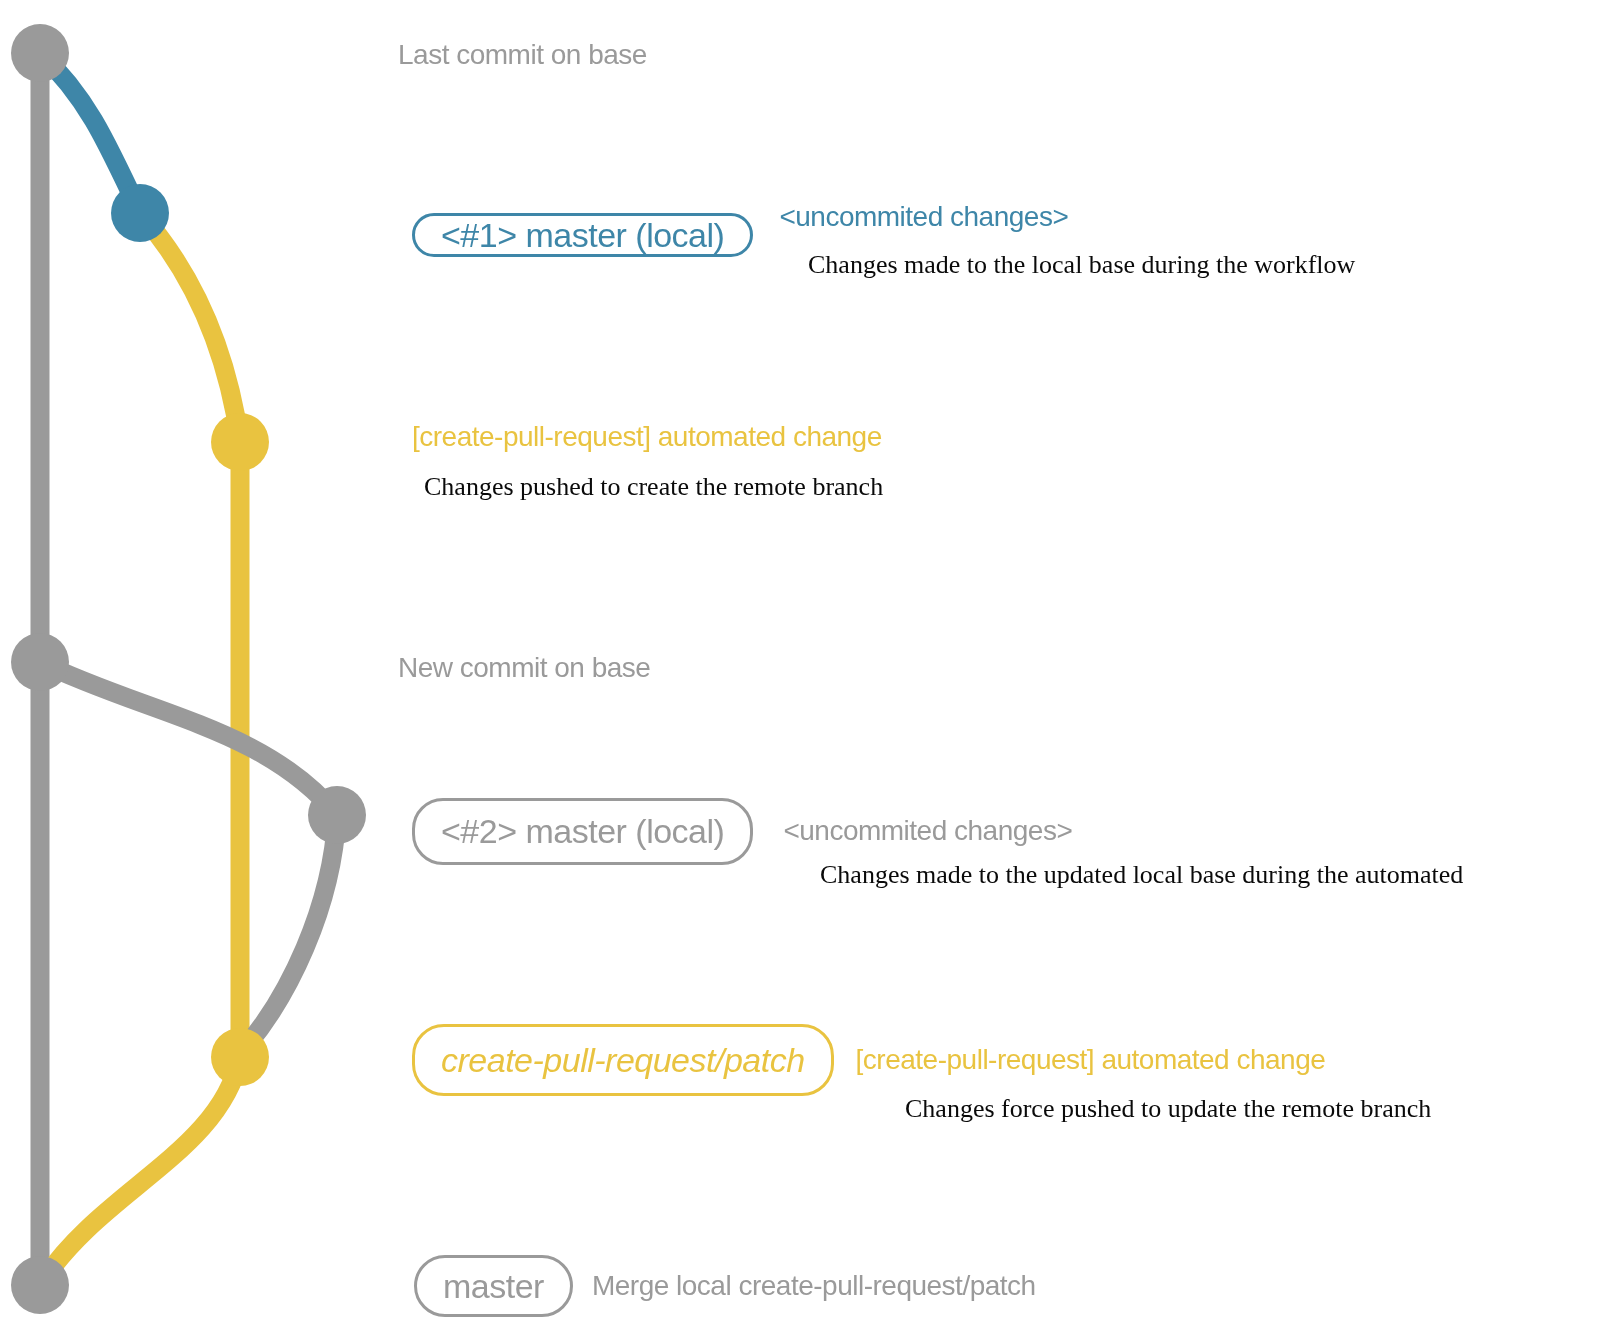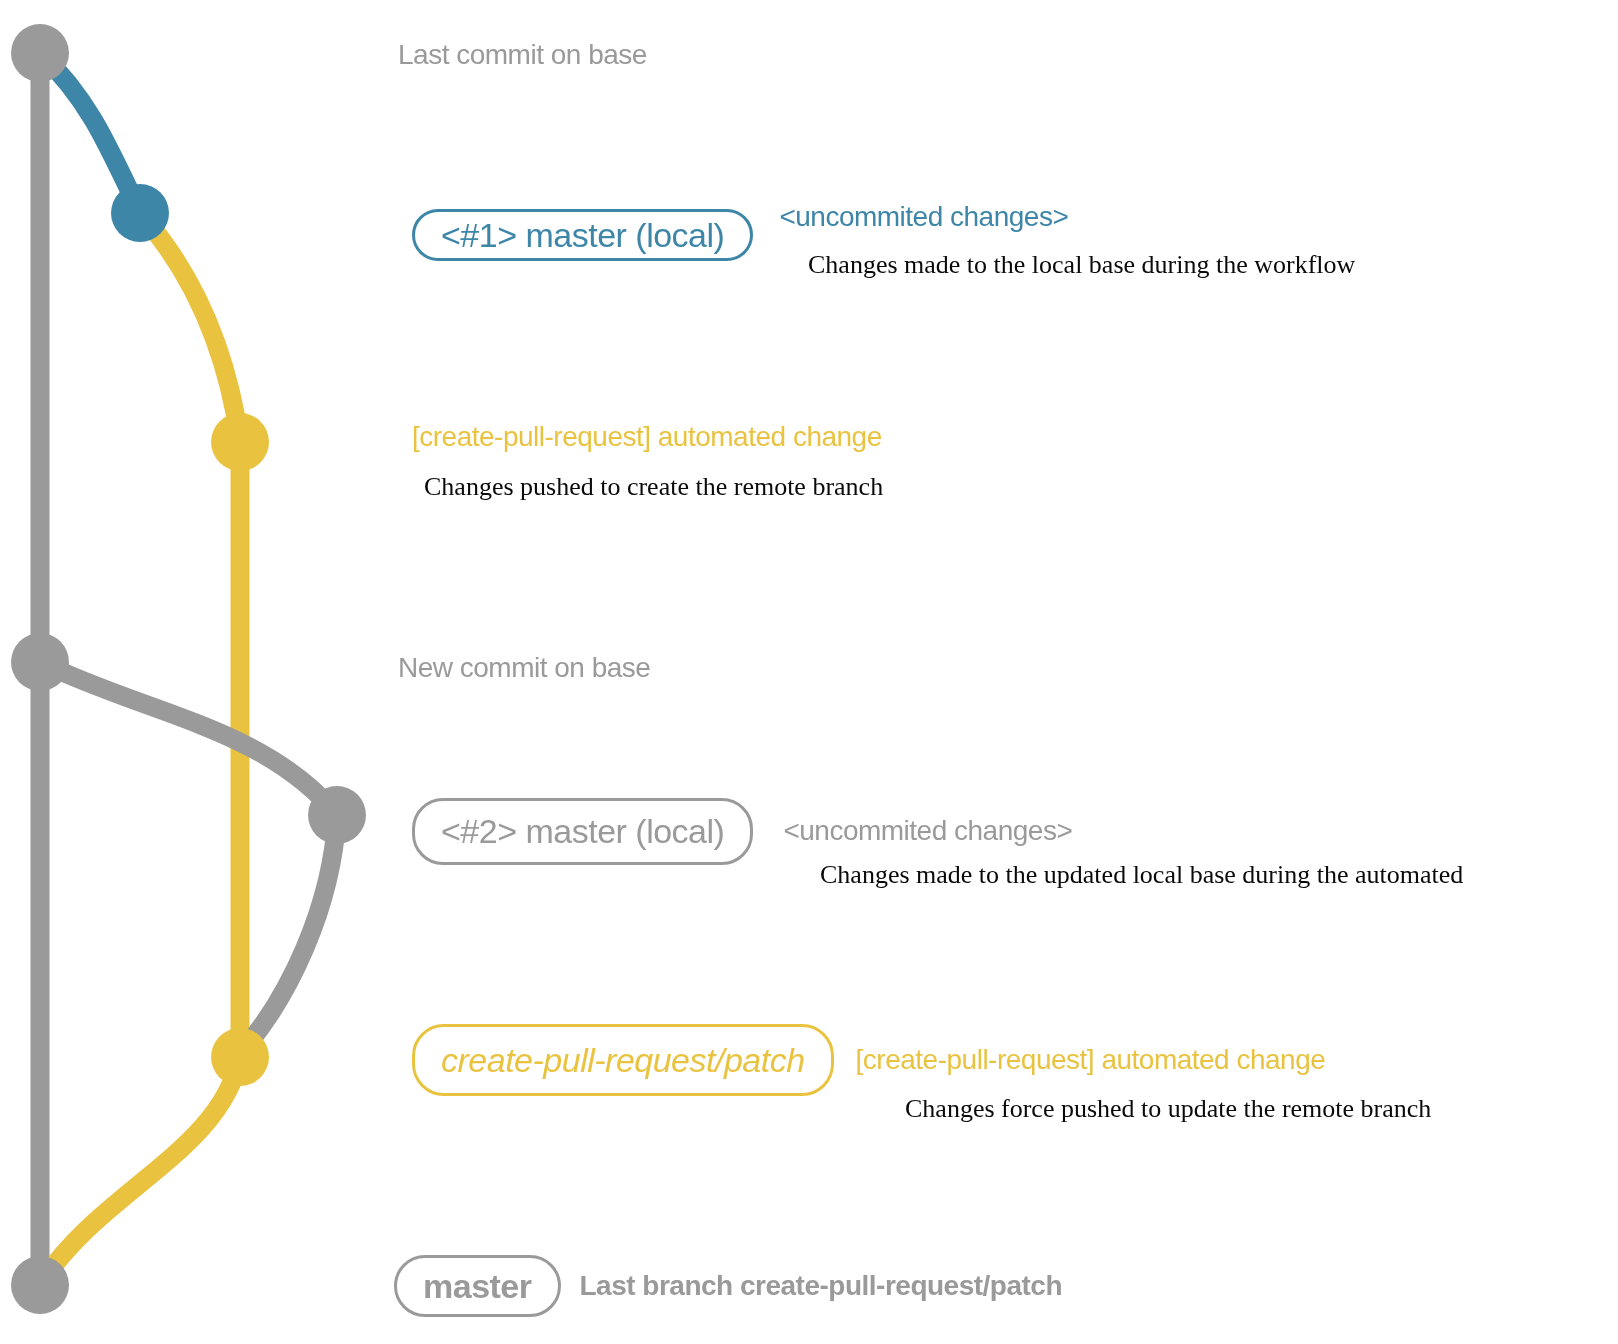--- a/index.html
+++ b/index.html
@@ -78,21 +78,21 @@
     <circle cx="337" cy="815" r="29" style="fill:var(--gray)"></circle>
     <circle cx="240" cy="1057" r="29" style="fill:var(--yellow)"></circle>
     <circle cx="40" cy="1285" r="29" style="fill:var(--gray)"></circle>
   </svg>
 
   <div class="row" style="left:398px;top:30px;height:50px;">
     <span class="label-sans gray-text">Last commit on base</span>
   </div>
 
   <div class="row" style="left:412px;top:188px;height:58px;gap:26px;">
-    <span class="tag-box blue" style="height:52px;border-radius:29px;margin-top:36px;">
+    <span class="tag-box blue" style="height:44px;border-radius:29px;margin-top:36px;">
       <span>&lt;#1&gt; master (local)</span>
     </span>
     <span class="label-sans blue-text">&lt;uncommited changes&gt;</span>
   </div>
   <div class="serif-note" style="left:808px;top:250px;">Changes made to the local base during the workflow</div>
 
   <div class="row" style="left:412px;top:412px;height:50px;">
     <span class="label-sans yellow-text">[create-pull-request] automated change</span>
   </div>
   <div class="serif-note" style="left:424px;top:472px;">Changes pushed to create the remote branch</div>
@@ -110,20 +110,20 @@
   <div class="serif-note" style="left:820px;top:860px;">Changes made to the updated local base during the automated</div>
 
   <div class="row" style="left:412px;top:1028px;height:64px;gap:22px;">
     <span class="tag-box yellow" style="height:72px;border-radius:32px;font-style:italic;">
       <span>create-pull-request/patch</span>
     </span>
     <span class="label-sans yellow-text">[create-pull-request] automated change</span>
   </div>
   <div class="serif-note" style="left:905px;top:1094px;">Changes force pushed to update the remote branch</div>
 
-  <div class="row" style="left:394px;top:1255px;height:62px;gap:19px;font-weight:bold;">
+  <div class="row" style="left:414px;top:1255px;height:62px;gap:19px;">
     <span class="tag-box gray" style="height:62px;border-radius:31px;">
       <span>master</span>
     </span>
-    <span class="label-sans gray-text">Last branch create-pull-request/patch</span>
+    <span class="label-sans gray-text">Merge local create-pull-request/patch</span>
   </div>
 
 </div>
 
 </body></html>

